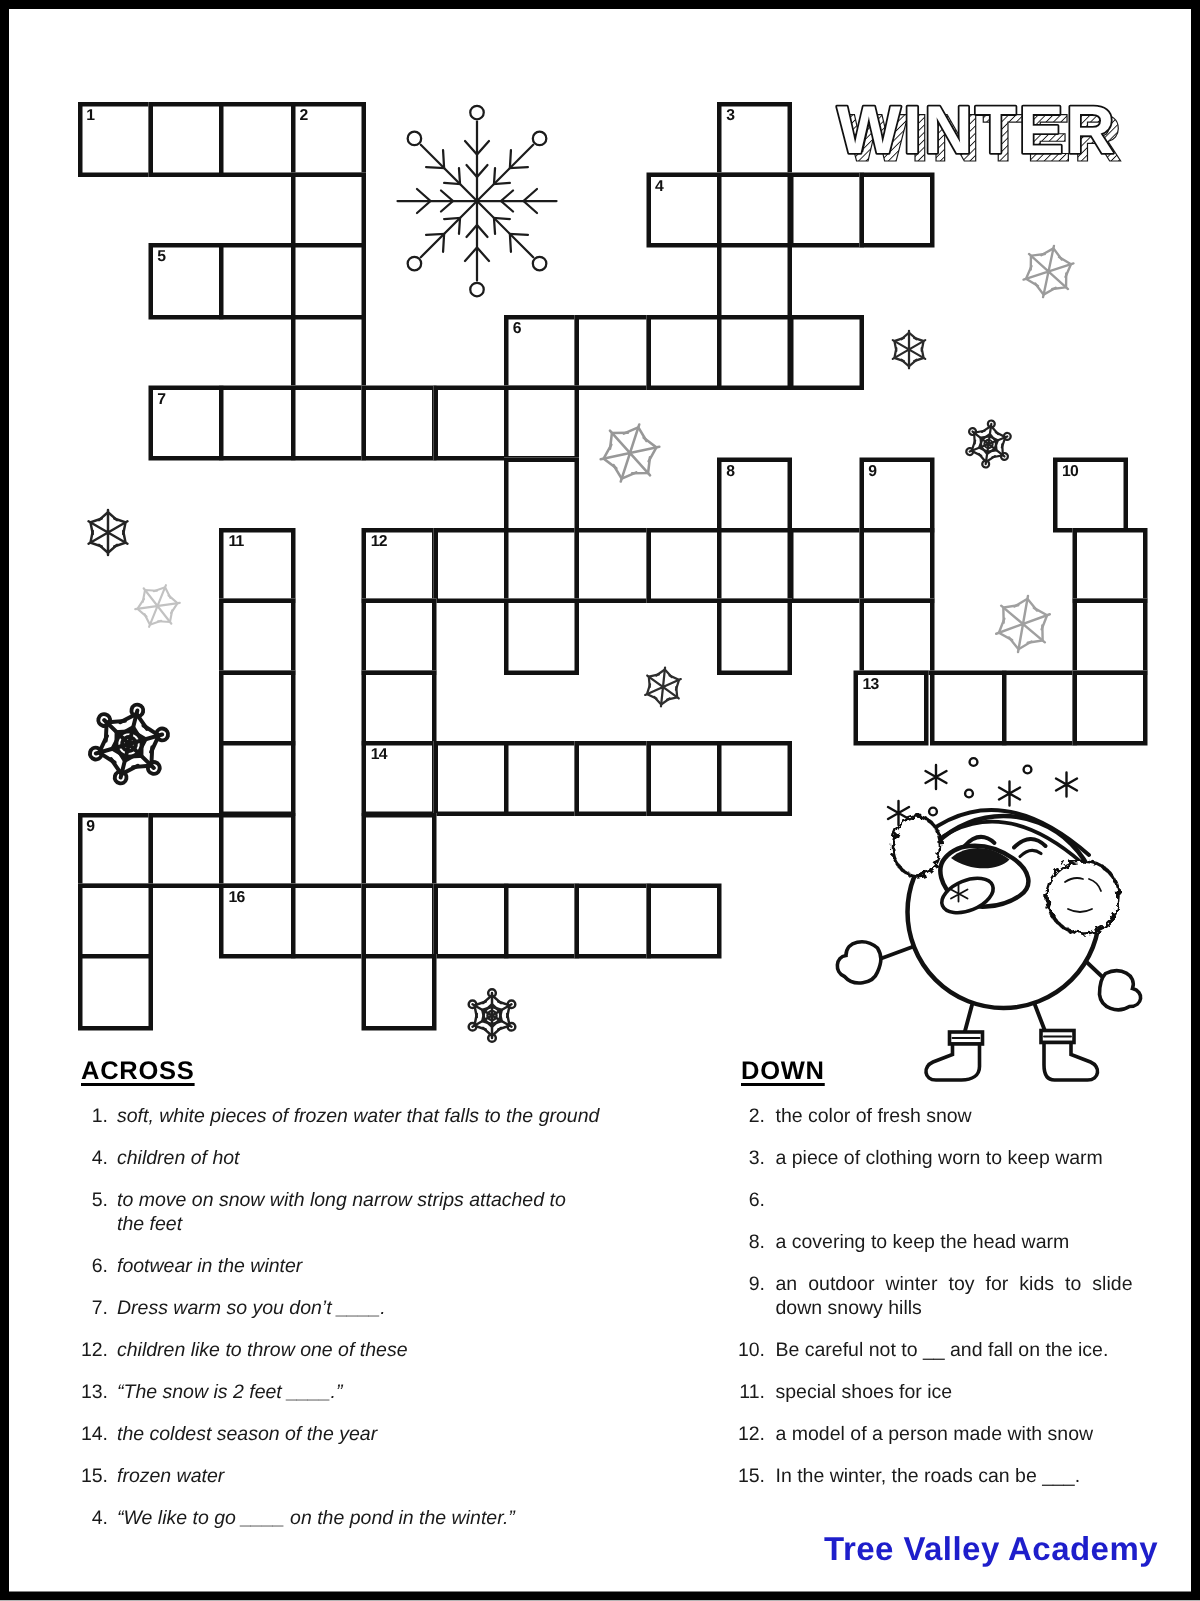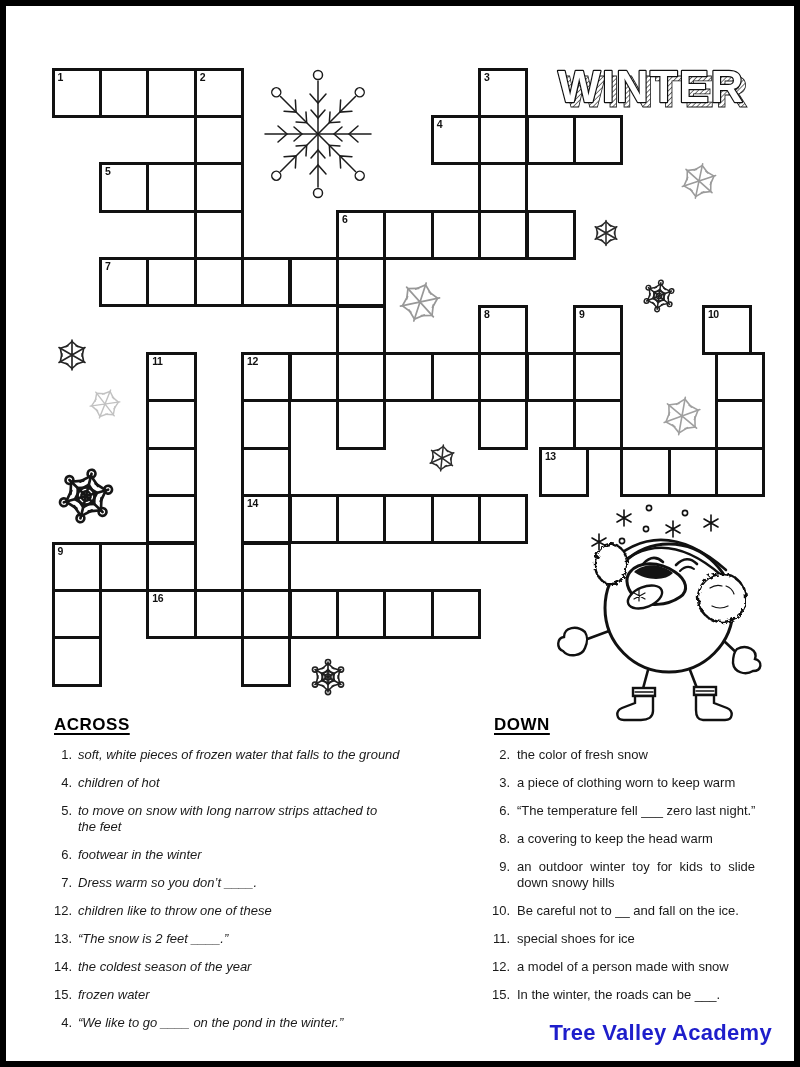--- a/index.html
+++ b/index.html
@@ -22,21 +22,21 @@
   .deco{position:absolute;left:0;top:0;z-index:1;pointer-events:none;}
   .title-svg{position:absolute;left:548px;top:50px;z-index:4;}
   .character{position:absolute;left:548px;top:494px;z-index:4;}
   
   .clue-col{position:absolute;top:693px;z-index:3;font-size:13px;}
   .clues-across{left:40px;width:380px;}
   .clues-down{left:476px;width:300px;}
   .clue-heading{
     font-size:17px;font-weight:700;letter-spacing:.5px;color:#000;
     text-decoration:underline;text-decoration-thickness:2px;text-underline-offset:3px;
-    margin:16px 0 12px 0;
+    margin:5px 0 12px 0;
   }
   .clues-across .clue-heading{padding-left:8px;}
   .clues-down .clue-heading{padding-left:12px;}
   .clue{display:flex;margin-bottom:12px;}
   .cnum{flex:0 0 26px;text-align:right;margin-right:6px;line-height:16px;}
   .clues-down .cnum{flex-basis:28px;margin-right:7px;}
   .ctext{line-height:16px;white-space:pre-line;}
   .clues-across .ctext{width:340px;font-style:italic;}
   .clues-down .ctext{width:252px;}
   .clues-down .ctext.justify{width:238px;text-align:justify;white-space:normal;}
@@ -192,21 +192,21 @@
       <div class="cell" style="left: 566.9px; top: 345.9px;"></div>
       <div class="cell" style="left: 709.1px; top: 345.9px;"></div>
       <div class="cell" style="left: 140.3px; top: 393.3px;"></div>
       <div class="cell" style="left: 235.1px; top: 393.3px;"></div>
       <div class="cell" style="left: 329.9px; top: 393.3px;"></div>
       <div class="cell" style="left: 472.1px; top: 393.3px;"></div>
       <div class="cell" style="left: 566.9px; top: 393.3px;"></div>
       <div class="cell" style="left: 709.1px; top: 393.3px;"></div>
       <div class="cell" style="left: 140.3px; top: 440.7px;"></div>
       <div class="cell" style="left: 235.1px; top: 440.7px;"></div>
-      <div class="cell" style="left: 533px; top: 440.7px;">
+      <div class="cell" style="left: 563px; top: 440.7px;">
         <span class="cellnum">13</span>
       </div>
       <div class="cell" style="left: 614.3px; top: 440.7px;"></div>
       <div class="cell" style="left: 661.7px; top: 440.7px;"></div>
       <div class="cell" style="left: 709.1px; top: 440.7px;"></div>
       <div class="cell" style="left: 140.3px; top: 488.1px;"></div>
       <div class="cell" style="left: 235.1px; top: 488.1px;">
         <span class="cellnum">14</span>
       </div>
       <div class="cell" style="left: 282.5px; top: 488.1px;"></div>
@@ -346,21 +346,20 @@
     <div class="clue">
         <span class="cnum">2.</span>
         <span class="ctext">the color of fresh snow</span>
       </div>
     <div class="clue">
         <span class="cnum">3.</span>
         <span class="ctext">a piece of clothing worn to keep warm</span>
       </div>
     <div class="clue">
         <span class="cnum">6.</span>
-        <span class="ctext">“The temperature fell ___ zero last night.”</span>
       </div>
     <div class="clue">
         <span class="cnum">8.</span>
         <span class="ctext">a covering to keep the head warm</span>
       </div>
     <div class="clue">
         <span class="cnum">9.</span>
         <span class="ctext justify">an outdoor winter toy for kids to slide down snowy hills</span>
       </div>
     <div class="clue">

